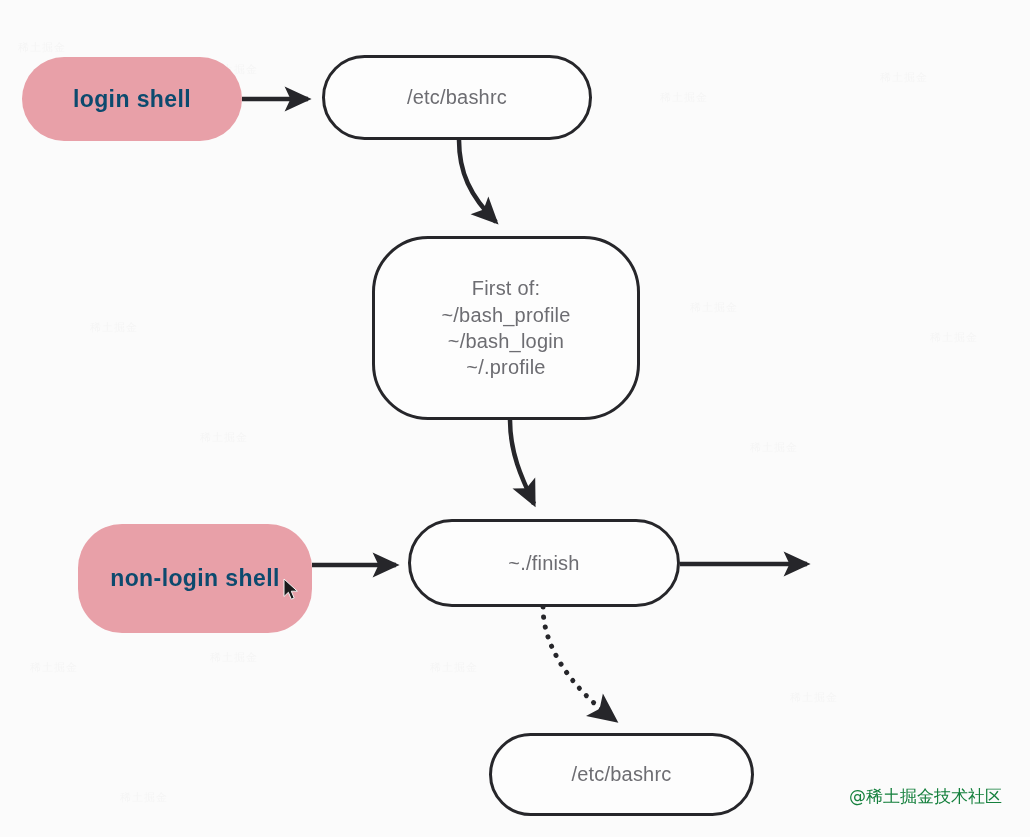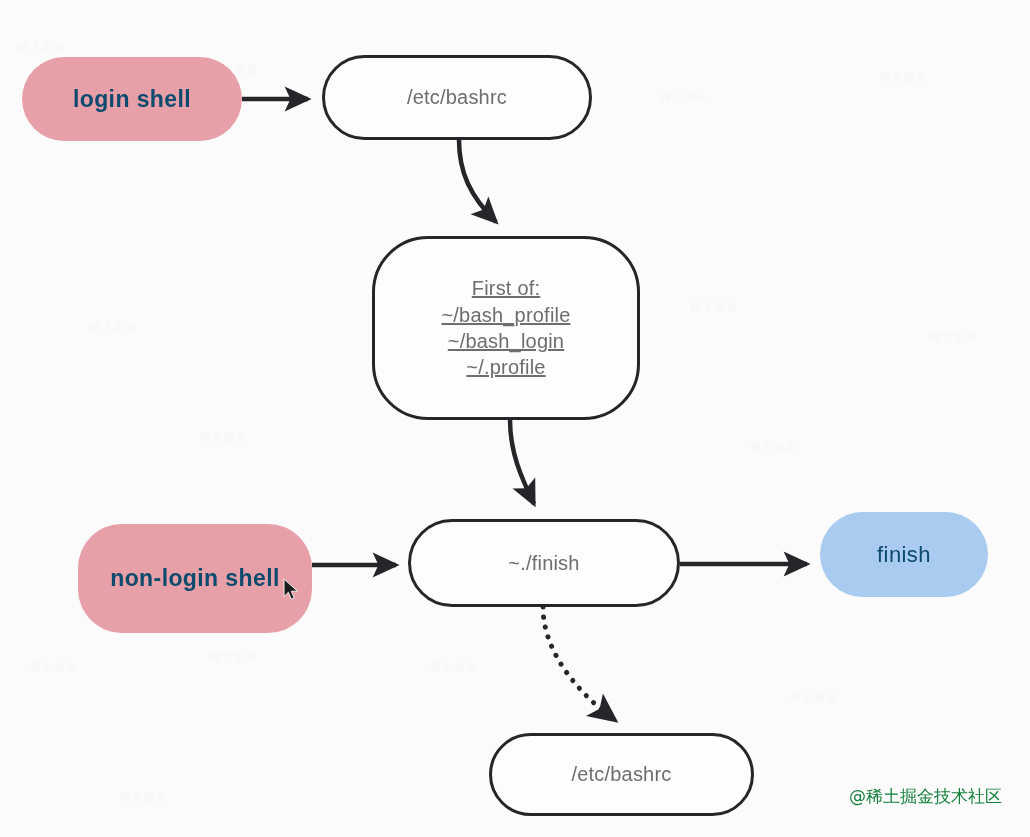--- a/index.html
+++ b/index.html
@@ -61,21 +61,21 @@
     border: none;
     color: #0c4a6e;
     font-size: 23px;
     font-weight: bold;
     letter-spacing: 0.4px;
     border-radius: 44px;
   }
   .node.pill.start  { background: #e8a0a8; }
   .node.pill.finish { background: #a9cbef; font-weight: normal; font-size: 22px; }
 
-  .multiline { white-space: pre-line; text-decoration: underline; }
+  .multiline { white-space: pre-line; }
 
   .corner-watermark {
     position: absolute;
     font-family: "DejaVu Sans", sans-serif;
     font-size: 17px;
     color: #15803d;
     white-space: nowrap;
     user-select: none;
   }
   .cursor {
@@ -144,23 +144,20 @@
   </div>
 
   <div class="node pill start" style="left:78px; top:524px; width:234px; height:109px;">
     <span>non-login shell</span>
   </div>
 
   <div class="node box r-pill" style="left:408px; top:519px; width:272px; height:88px;">
     <span>~./finish</span>
   </div>
 
-  <div class="node pill finish" style="left:820px; top:512px; width:168px; height:85px;">
-    <span>finish</span>
-  </div>
 
   <div class="node box r-pill" style="left:489px; top:733px; width:265px; height:83px;">
     <span>/etc/bashrc</span>
   </div>
 
   <svg class="cursor" style="left:283px; top:578px;" viewBox="0 0 18 24">
     <path d="M1,1 L1,18.5 L5.4,14.3 L8.3,21.2 L11.2,20 L8.3,13.2 L14.4,13.2 Z" fill="#1b1b1b" stroke="#f4f4f4" stroke-width="1"></path>
   </svg>
 
   <div class="corner-watermark" style="left:849px; top:785px;">@稀土掘金技术社区</div>

